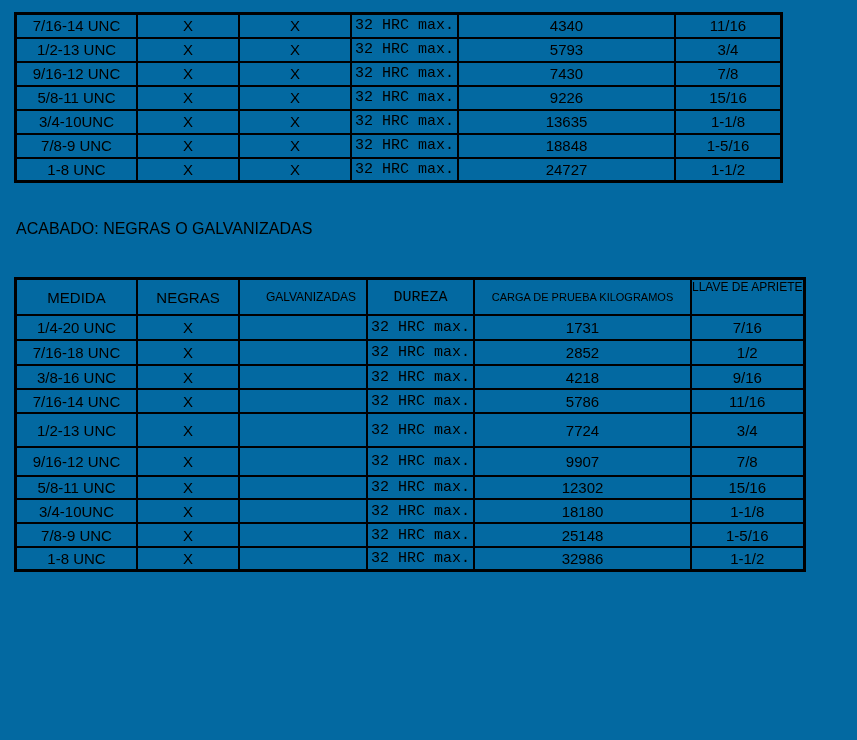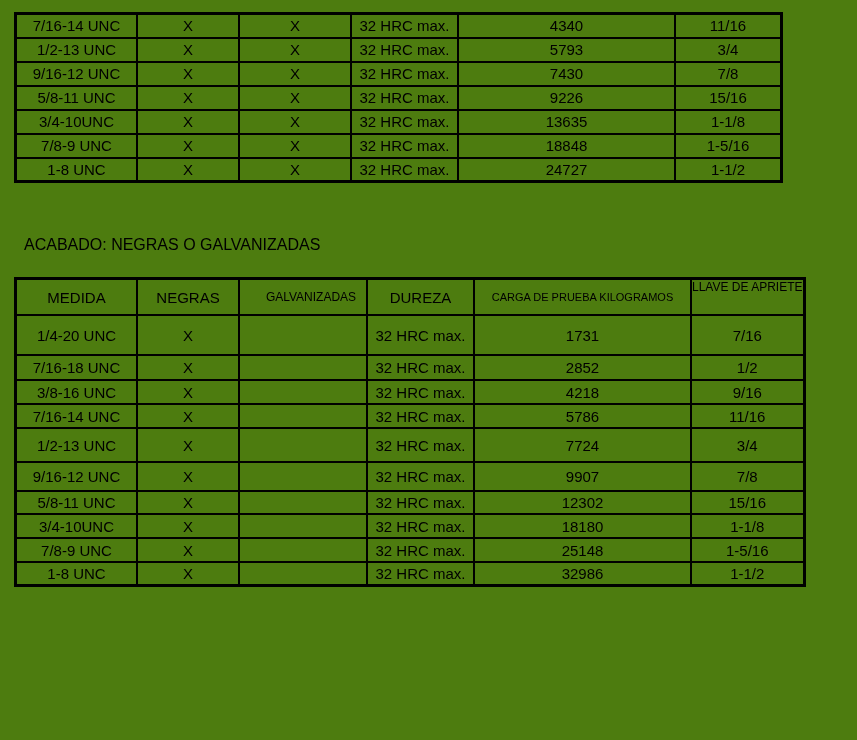--- a/index.html
+++ b/index.html
@@ -6,21 +6,21 @@
     margin: 0;
     padding: 0;
     background: #ffffff;
     font-family: "Liberation Sans", sans-serif;
     color: #000000;
   }
   .page {
     position: relative;
     width: 857px;
     height: 740px;
-    background: #4d7c0f;
+    background: #0369a1;
     overflow: hidden;
   }
   table.spec {
     border-collapse: collapse;
     table-layout: fixed;
     position: absolute;
     left: 14px;
     border: 3px solid #000;
   }
   table.spec td, table.spec th {
@@ -30,52 +30,52 @@
     text-align: center;
     vertical-align: middle;
     padding: 0;
     overflow: hidden;
     white-space: nowrap;
   }
   
   .c0 { width: 119px; }
   .c1 { width: 100px; }
   .c2 { width: 110px; }
-  .c3 { width: 105px; }
+  .c3 { width: 105px; font-family: Liberation Mono, monospace; }
   .c4 { width: 215px; margin-left: 40px; }
   .c5 { width: 104px; }
   
   td.c3 { text-align: left; padding-left: 2px; }
   
   .t-top { top: 12px; }
   .t-top tbody tr { height: 24px; }
   
   .t-bottom { top: 277px; }
   .t-bottom thead tr { height: 35px; }
   .t-bottom thead th.c2 { font-size: 12px; padding-left: 16px; }
   .t-bottom thead th.c4 { font-size: 11px; }
   .t-bottom thead th.c5 { font-size: 12px; vertical-align: bottom; padding-bottom: 20px; }
-  .t-bottom tbody tr:nth-child(1)  { height: 40px; }
+  .t-bottom tbody tr:nth-child(1)  { height: 25px; }
   .t-bottom tbody tr:nth-child(2)  { height: 25px; }
   .t-bottom tbody tr:nth-child(3)  { height: 24px; }
   .t-bottom tbody tr:nth-child(4)  { height: 24px; }
   .t-bottom tbody tr:nth-child(5)  { height: 34px; }
   .t-bottom tbody tr:nth-child(6)  { height: 29px; }
   .t-bottom tbody tr:nth-child(7)  { height: 23px; }
   .t-bottom tbody tr:nth-child(8)  { height: 24px; }
   .t-bottom tbody tr:nth-child(9)  { height: 24px; }
   .t-bottom tbody tr:nth-child(10) { height: 23px; }
   
   .info-line {
     position: absolute;
     font-size: 16px;
     white-space: nowrap;
   }
   .l1 { left: 16px;  top: 207px; }
-  .l2 { left: 16px;  top: 236px; margin-left: 8px; }
+  .l2 { left: 16px;  top: 220px; }
   .l3 { left: 141px; top: 256px; }
 </style>
 </head>
 <body>
 
 <div class="page">
 
   <table class="spec t-top">
     <tbody>
         <tr>

